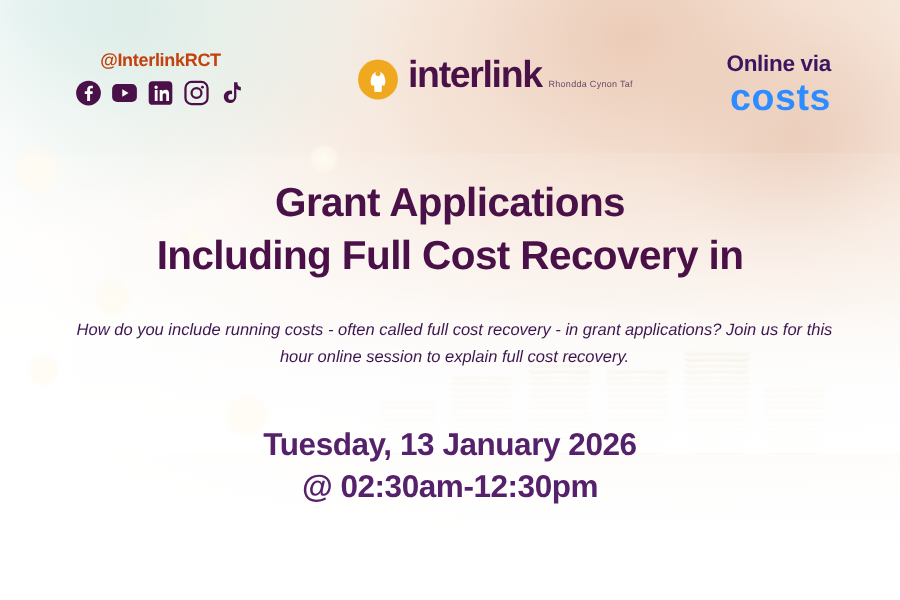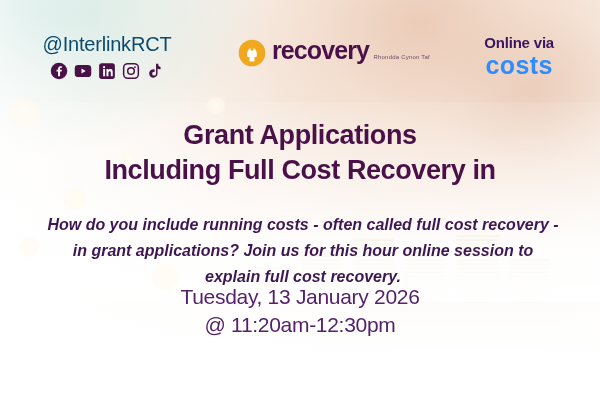--- a/index.html
+++ b/index.html
@@ -92,23 +92,23 @@
 
   
   .social-block {
     position: absolute;
     left: 22px;
     top: 33px;
     width: 170px;
     text-align: center;
   }
   .handle {
-    color: #0c4a6e;
-    font-size: 20px;
-    font-weight: normal;
+    color: #c2410c;
+    font-size: 12px;
+    font-weight: bold;
     letter-spacing: -0.2px;
     white-space: nowrap;
   }
   .social-icons {
     margin-top: 6px;
     display: flex;
     gap: 6px;
     justify-content: center;
     align-items: center;
   }
@@ -151,21 +151,21 @@
     color: #6d4a6b;
     letter-spacing: 0.2px;
     text-align: right;
   }
 
   
   .zoom-block {
     position: absolute;
     right: 46px;
     top: 34px;
-    text-align: center;
+    text-align: right;
   }
   .zoom-label {
     color: #3a1560;
     font-size: 15px;
     font-weight: bold;
     letter-spacing: -0.2px;
   }
   .zoom-word {
     margin-top: 1px;
     color: #2d8cff;
@@ -193,36 +193,36 @@
   .headline .ln { display: block; }
 
   
   .description {
     position: absolute;
     top: 212px;
     left: 46px;
     right: 40px;
     text-align: center;
     color: #3e1752;
-    font-size: 16px;
-    font-weight: bold;
+    font-size: 11px;
+    font-weight: normal;
     font-style: italic;
     line-height: 1.62;
   }
 
   
   .datetime {
     position: absolute;
     top: 283px;
     left: 0;
     right: 0;
     text-align: center;
     color: #56216b;
     font-size: 21px;
-    font-weight: normal;
+    font-weight: bold;
     line-height: 1.32;
     letter-spacing: -0.3px;
   }
   .datetime .ln { display: block; }
 </style>
 </head>
 <body>
 
 <div id="poster">
 
@@ -377,36 +377,36 @@
     <div class="logo-block">
       <span class="logo-mark">
         <svg viewBox="0 0 40 40" width="28" height="28">
           <circle cx="20" cy="20" r="19" fill="#f0a81e"></circle>
           <path d="M13 22c0-5.5 3.1-9.6 7-9.6s7 4.1 7 9.6c0 1.4-.3 2.7-.8 3.8H13.8c-.5-1.1-.8-2.4-.8-3.8z" fill="#ffffff"></path>
           <rect x="16.4" y="17" width="7.2" height="15" rx="1.2" fill="#ffffff"></rect>
           <circle cx="20" cy="14.4" r="2.4" fill="#f0a81e"></circle>
         </svg>
       </span>
       <span class="logo-text-wrap">
-        <span class="logo-word">recovery</span>
+        <span class="logo-word">interlink</span>
         <span class="logo-sub">Rhondda Cynon Taf</span>
       </span>
     </div>
 
     <div class="zoom-block">
       <div class="zoom-label">Online via</div>
       <div class="zoom-word">costs</div>
     </div>
 
     <div class="headline">
       <span class="ln">Grant Applications</span>
       <span class="ln">Including Full Cost Recovery in</span>
     </div>
 
     <div class="description">How do you include running costs - often called full cost recovery - in grant applications? Join us for this hour online session to explain full cost recovery.</div>
 
     <div class="datetime">
       <span class="ln">Tuesday, 13 January 2026</span>
-      <span class="ln">@ 11:20am-12:30pm</span>
+      <span class="ln">@ 02:30am-12:30pm</span>
     </div>
 
   </div>
 </div>
 
 </body></html>

